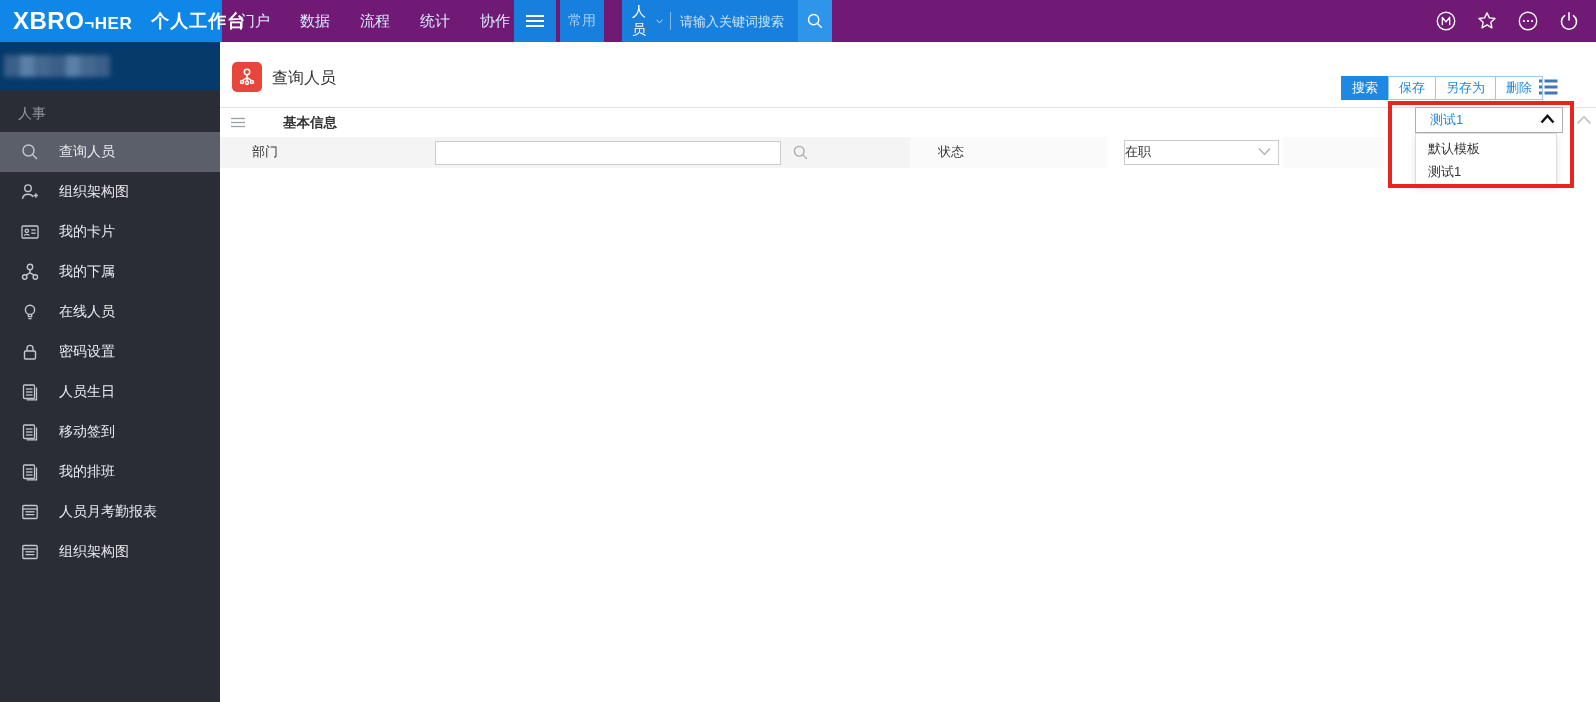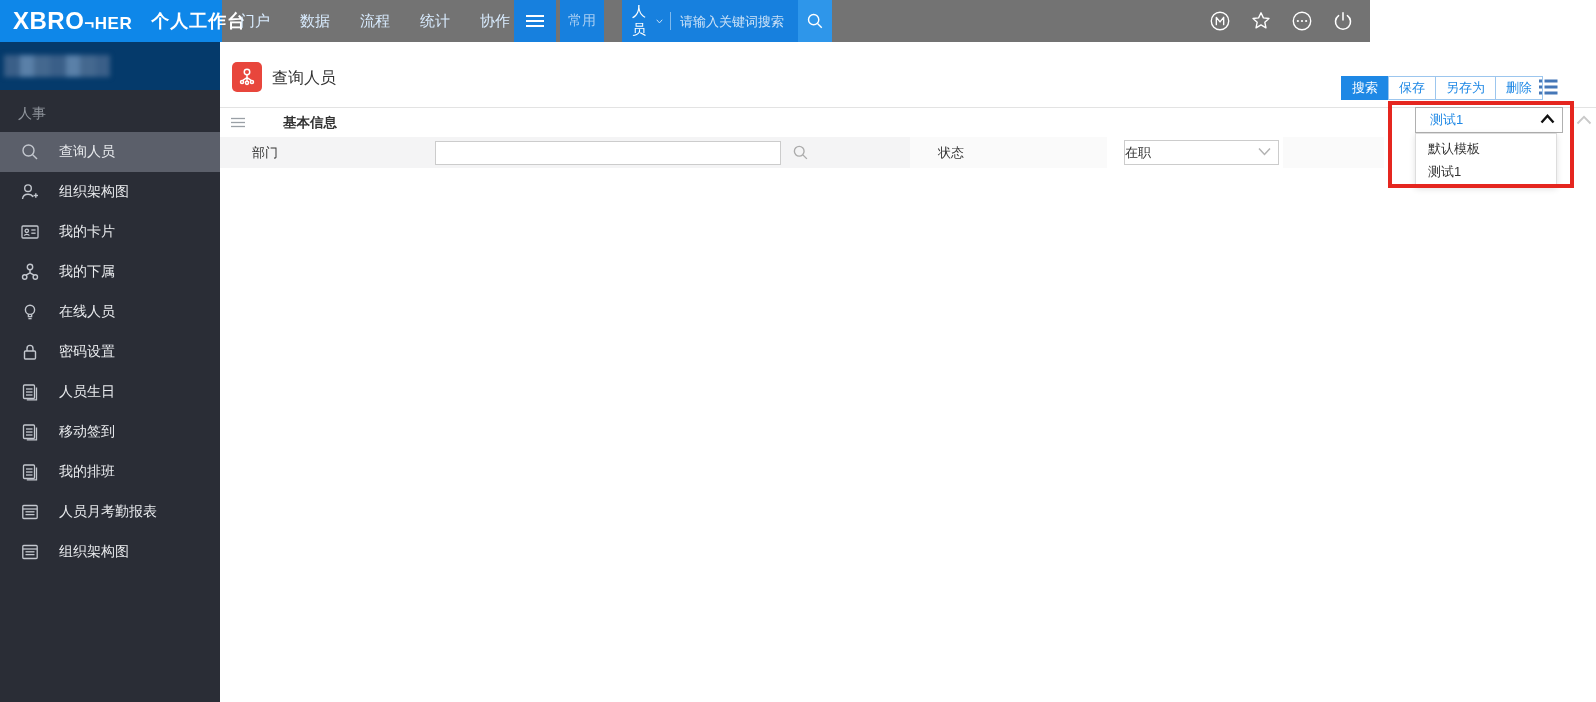--- a/index.html
+++ b/index.html
@@ -1,21 +1,21 @@
 <!DOCTYPE html>
 <html><head>
 <meta charset="utf-8">
 <style>
   * { margin:0; padding:0; box-sizing:border-box; }
   html,body { width:1596px; height:702px; overflow:hidden;
     font-family:"Liberation Sans","DejaVu Sans",sans-serif; background:#fff; }
   svg { display:block; }
 
   
-  .topbar { position:absolute; top:0; left:0; width:1370px; height:42px; background:#737373; z-index:20; }
+  .topbar { position:absolute; top:0; left:0; width:1596px; height:42px; background:#701a75; z-index:20; }
   .brand { position:absolute; left:0; top:0; width:222px; height:42px; background:#0e87e9;
            display:flex; align-items:center; padding-left:13px; color:#fff; white-space:nowrap; }
   .brand-en { font-weight:700; font-size:17px; letter-spacing:.5px; display:inline-block; }
   .brand-en .bx { font-size:24px; font-weight:800; }
   .brand-t { font-weight:800; font-size:17px; }
   .brand-divider { width:1px; height:20px; background:rgba(255,255,255,.8); margin:0 9px 0 10px; }
   .brand-product { font-size:18px; font-weight:700; letter-spacing:1px; }
   .topnav { position:absolute; left:240px; top:0; height:42px; display:flex; gap:30px; align-items:center;
             color:#d9ecff; font-size:15px; }
   .topnav span { cursor:pointer; }
@@ -52,21 +52,21 @@
   .btn { height:24px; font-size:13px; font-family:inherit; cursor:pointer; padding:0 10px; line-height:22px; }
   .btn-primary { background:#1e88e5; color:#fff; border:1px solid #1e88e5; }
   .btn-ghost { background:#fff; color:#1e88e5; border:1px solid #9cc6ee; margin-left:-1px; }
   .list-icon { position:absolute; left:1318px; top:36px; color:#4577b7; cursor:pointer; }
   .header-divider { position:absolute; left:0; top:65px; width:1376px; border-top:1px solid #e3e3e3; }
   .section-row { position:absolute; left:0; top:66px; width:1376px; height:29px; background:#fff; }
   .section-grip { position:absolute; left:11px; top:9px; color:#9aa0a6; }
   .section-title { position:absolute; left:31px; top:0; line-height:29px; font-size:13.5px; font-weight:700; color:#333;margin-left:32px; }
   .collapse-up { position:absolute; left:1356px; top:7px; color:#c9c9c9; cursor:pointer; }
 
-  .form-row { position:absolute; left:0; top:95px; width:1164px; height:31px; background:#f4f4f5; }
+  .form-row { position:absolute; left:0; top:95px; width:1164px; height:31px; background:#f4f4f5;font-family:Liberation Mono, monospace; }
   .form-row .half2 { position:absolute; left:690px; top:0; right:0; height:31px; background:#fafafa; }
   .fld-label { position:absolute; top:0; line-height:31px; font-size:13px; color:#333; }
   .lbl-dept { left:32px; }
   .lbl-status { left:718px;text-align:center; }
   .dept-input { position:absolute; left:215px; top:4px; width:346px; height:24px; border:1px solid #ccc;
                 background:#fff; font-size:13px; font-family:inherit; padding:0 6px; outline:none; }
   .dept-mag { position:absolute; left:572px; top:7px; color:#ababab; cursor:pointer; }
   .status-cell { position:absolute; left:887px; top:0; width:176px; height:31px; background:#fff; }
   .status-select { position:absolute; left:904px; top:3px; width:155px; height:25px; background:#fff;
                    border:1px solid #ccc; font-size:13px; color:#333; line-height:23px; 

